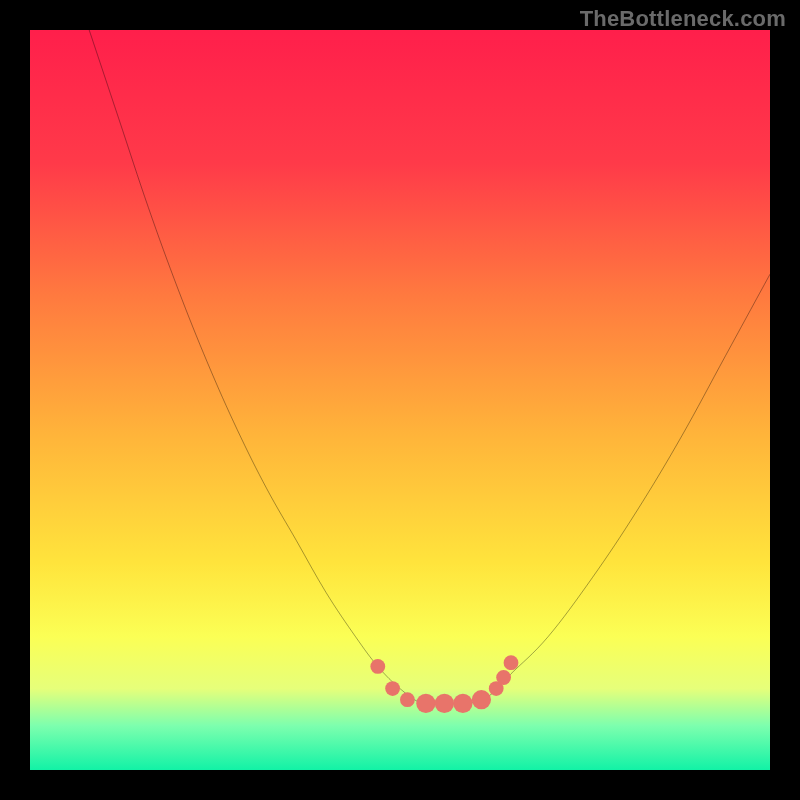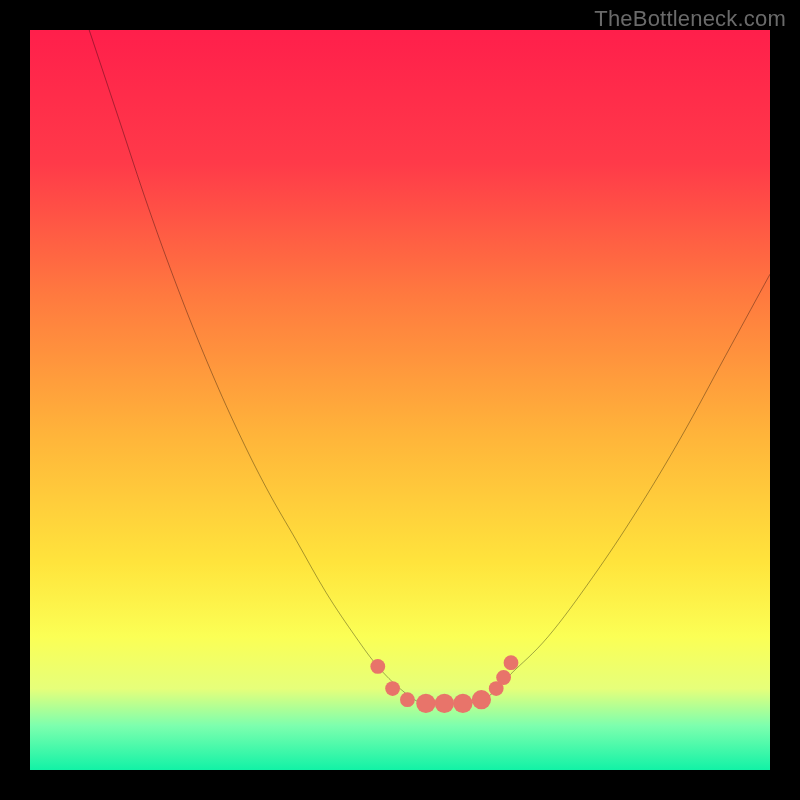--- a/index.html
+++ b/index.html
@@ -39,21 +39,21 @@
     top: 0;
     width: 100%;
     height: 100%;
   }
   .watermark {
     position: absolute;
     top: 6px;
     right: 14px;
     font-family: Arial, Helvetica, sans-serif;
     font-size: 22px;
-    font-weight: 400;
+    font-weight: 700;
     color: #6a6a6a;
     letter-spacing: 0.2px;
   }
 </style>
 </head>
 <body>
 
 <div class="frame">
 
   <div class="plot">

